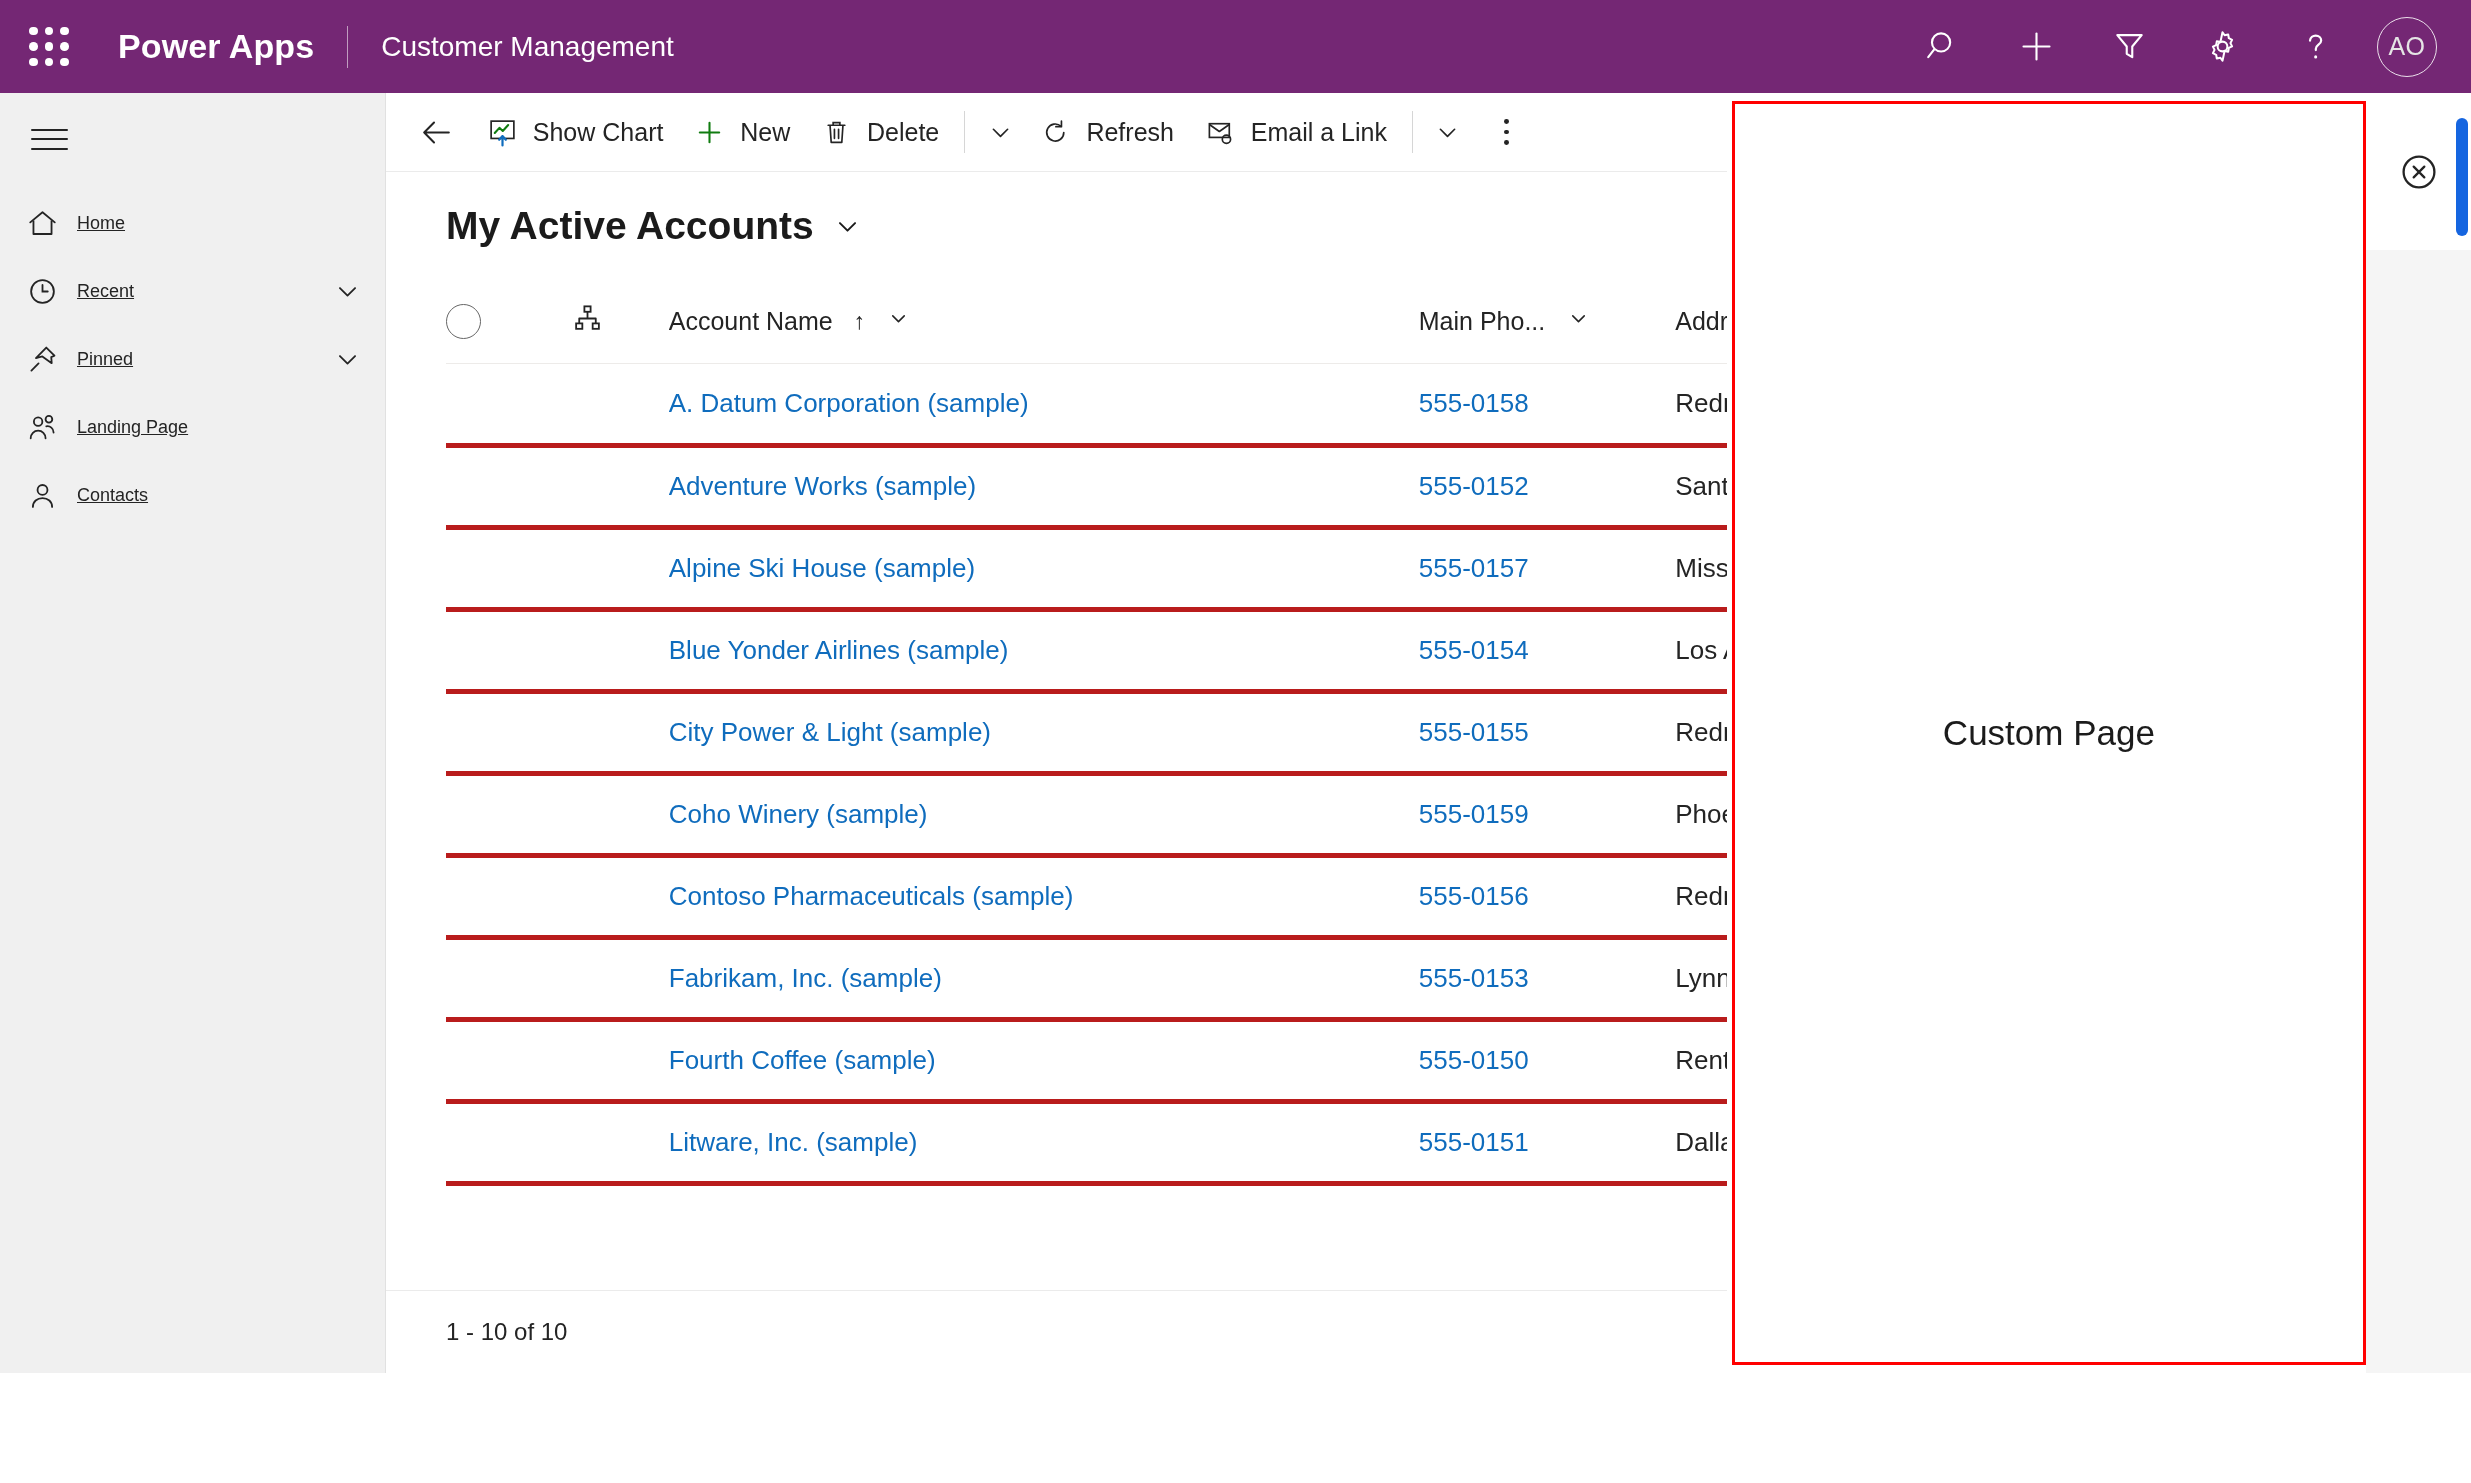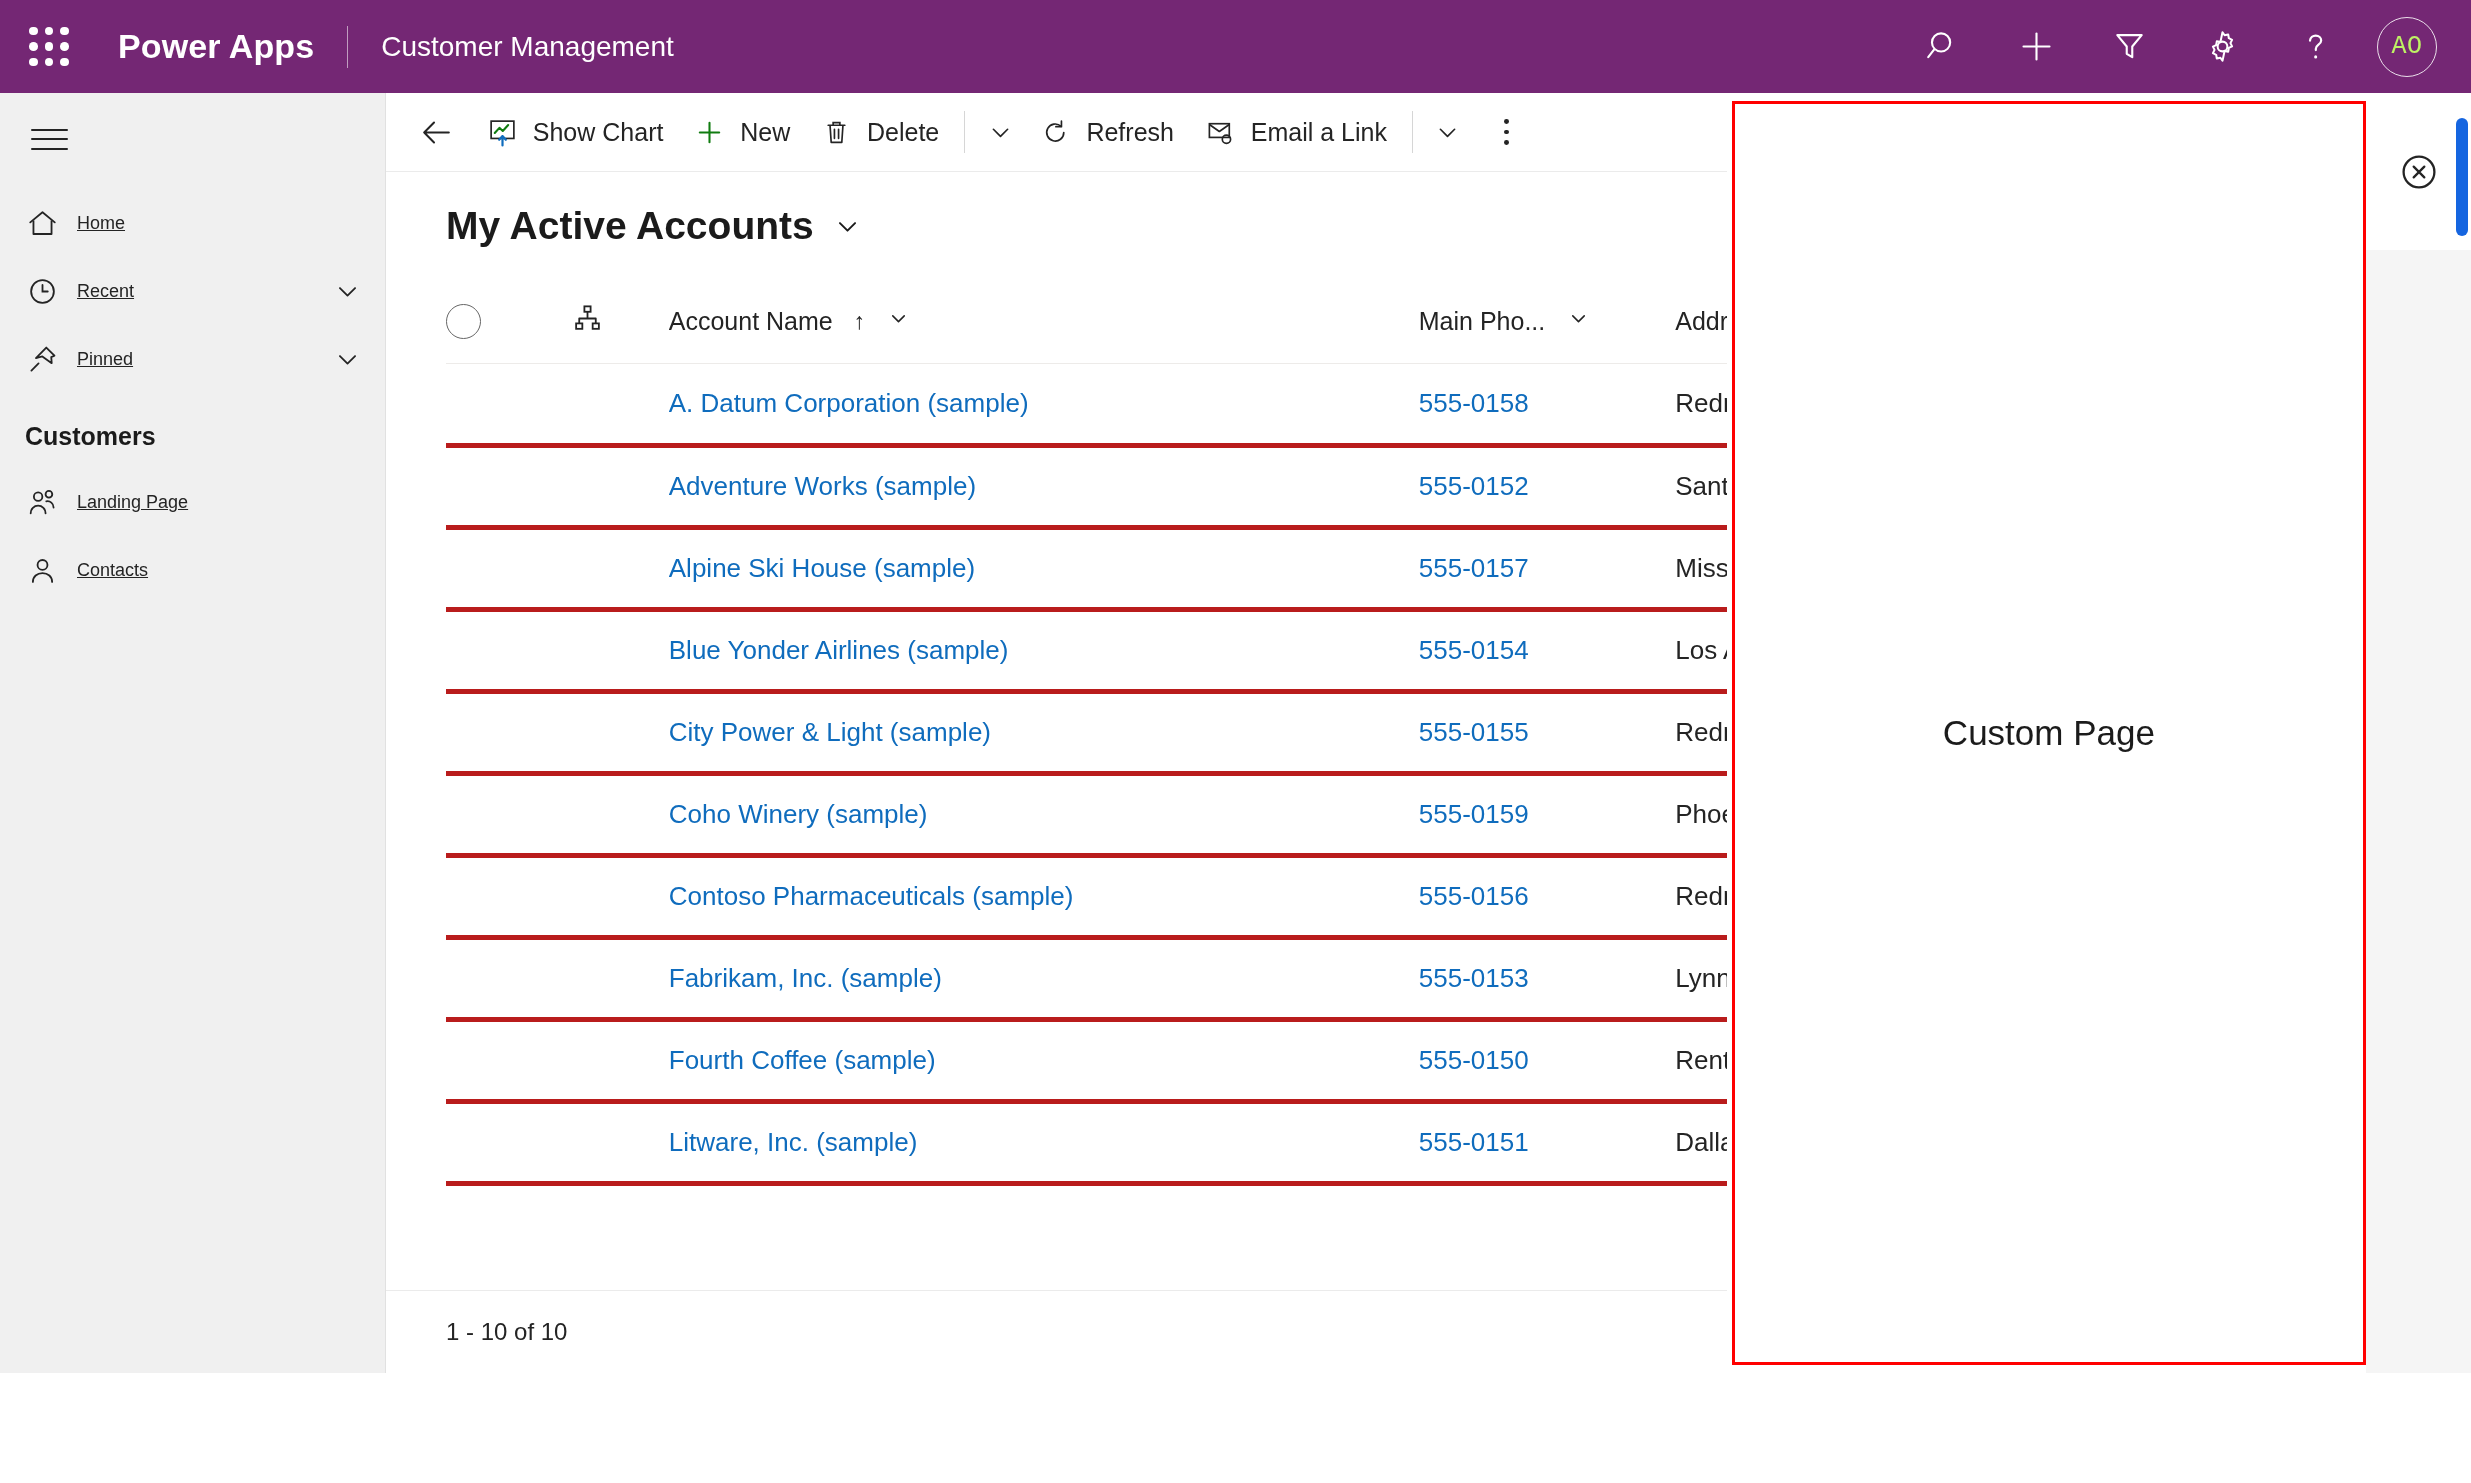--- a/index.html
+++ b/index.html
@@ -30,22 +30,22 @@
   .topicon {
     width: 93px; height: 93px;
     display: flex; align-items: center; justify-content: center;
     cursor: pointer;
   }
   .topicon svg { display: block; }
   .avatar {
     width: 60px; height: 60px; border-radius: 50%;
     border: 1.9px solid rgba(255,255,255,.85);
     display: flex; align-items: center; justify-content: center;
-    font-size: 25px; letter-spacing: 0.5px; color: #bef264;
-    margin-left: 15.4px; cursor: pointer; font-family: Liberation Mono, monospace;
+    font-size: 25px; letter-spacing: 0.5px; color: #e5e5e5;
+    margin-left: 15.4px; cursor: pointer;
   }
 
   
   .body { flex: 1; display: flex; min-height: 0; position: relative; }
 
   
   .sidebar {
     width: 386px; min-width: 386px;
     background: #f0f0f0;
     border-right: 1px solid #e1e1e1;
@@ -300,21 +300,20 @@
           </span>
           <span class="nav-label">Pinned</span>
           <span class="nav-chev">
             <svg width="33" height="33" viewBox="0 0 24 24" fill="none" stroke="#242424" stroke-width="1.3">
               <path d="M6.5 9.5L12 15l5.5-5.5" stroke-linecap="round" stroke-linejoin="round"></path>
             </svg>
           </span>
         </div>
       </div>
 
-      <div class="group-title">Customers</div>
 
       <div class="nav" style="margin-top:0;">
         <div class="nav-item">
           <span class="nav-ico">
             <svg width="35" height="35" viewBox="0 0 24 24" fill="none" stroke="#242424" stroke-width="1.25">
               <circle cx="9" cy="8" r="2.9"></circle>
                 <path d="M3.9 19.4c0-3.1 2.3-5.2 5.1-5.2s5.1 2.1 5.1 5.2" stroke-linecap="round"></path>
               <circle cx="16.4" cy="6.3" r="2.3"></circle>
                 <path d="M14.6 11.2c2.6-.5 5 1.4 5 4.3" stroke-linecap="round"></path>
             </svg>

